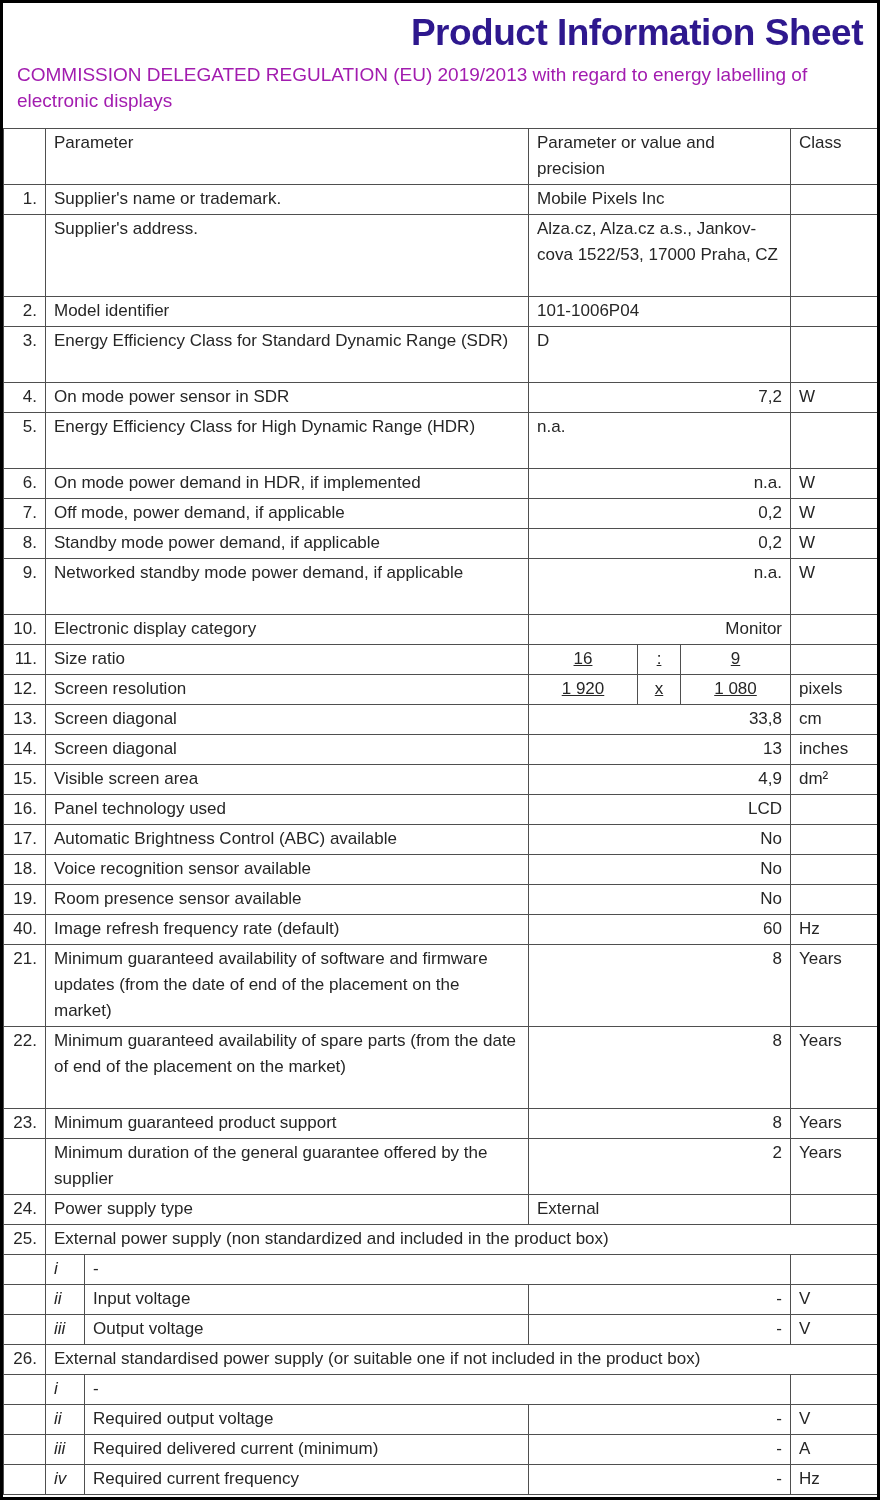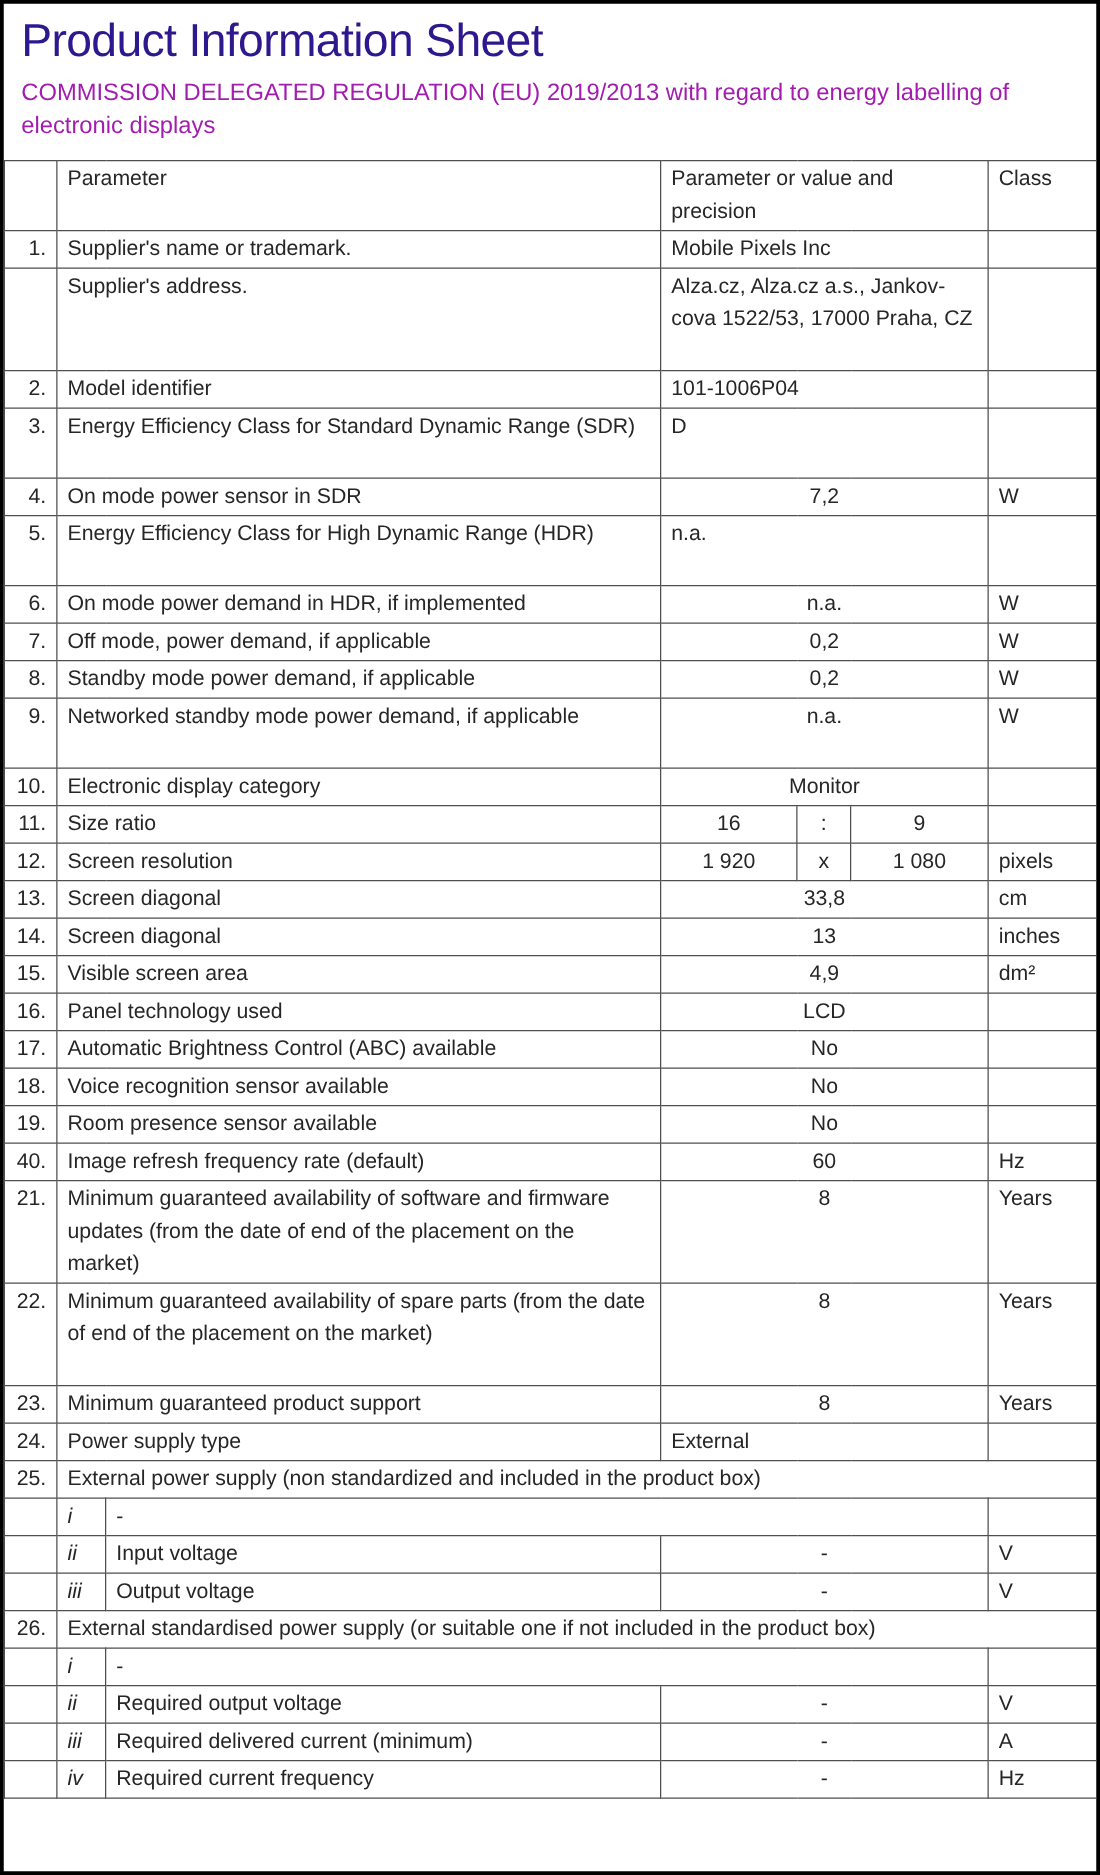--- a/index.html
+++ b/index.html
@@ -14,24 +14,25 @@
     color: #262626;
     overflow: hidden;
   }
   .title-block {
     box-sizing: border-box;
     height: 125px;
     padding: 6px 14px 0 14px;
   }
   .title {
     font-size: 37px;
-    font-weight: normal;
+    font-weight: bold;
     letter-spacing: -0.5px;
     line-height: 48px;
     color: #2e188e;
+    text-align: right;
   }
   .subtitle {
     margin-top: 5px;
     font-size: 19px;
     line-height: 26px;
     color: #a21caf;
   }
   table.pis {
     width: 100%;
     border-collapse: collapse;
@@ -46,22 +47,22 @@
     overflow: hidden;
     word-wrap: break-word;
   }
   tr.h1 { height: 30px; }
   tr.h2 { height: 56px; }
   tr.h3 { height: 82px; }
   td.num  { text-align: right; padding-right: 6px; padding-left: 2px; }
   td.sub  { font-style: italic; text-align: left; padding-left: 9px; }
   td.param, td.p3, td.span { text-align: left; padding-left: 10px; }
   td.vl   { text-align: left; padding-left: 9px; margin-left: 48px; }
-  td.vr   { text-align: center; padding-right: 9px; }
-  td.vc   { text-align: center; padding-left: 2px; padding-right: 2px; }
+  td.vr   { text-align: right; padding-right: 9px; }
+  td.vc   { text-align: center; padding-left: 2px; padding-right: 2px; text-decoration: underline; }
   td.dash { text-align: left; padding-left: 9px; }
   td.unit { text-align: left; padding-left: 8px; }
   tr.thead td { font-weight: normal; }
 </style>
 </head>
 <body>
 
 <div class="sheet">
   <div class="title-block">
     <div class="title" style="color: rgb(46, 24, 142);">Product Information Sheet</div>
@@ -227,20 +228,26 @@
           <td class="param" colspan="2">Minimum guaranteed availability of spare parts (from the date of end of the placement on the mar­ket)</td>
           <td class="vr" colspan="3">8</td>
           <td class="unit">Years</td>
         </tr>
         <tr class="h1">
           <td class="num">23.</td>
           <td class="param" colspan="2">Minimum guaranteed product support</td>
           <td class="vr" colspan="3">8</td>
           <td class="unit">Years</td>
         </tr>
+        <tr class="h2">
+          <td class="num"></td>
+          <td class="param" colspan="2">Minimum duration of the general guarantee offered by the supplier</td>
+          <td class="vr" colspan="3">2</td>
+          <td class="unit">Years</td>
+        </tr>
         <tr class="h1">
           <td class="num">24.</td>
           <td class="param" colspan="2">Power supply type</td>
           <td class="vl" colspan="3">External</td>
           <td class="unit"></td>
         </tr>
         <tr class="h1">
           <td class="num">25.</td>
           <td class="span" colspan="6">External power supply (non standardized and included in the product box)</td>
         </tr>

